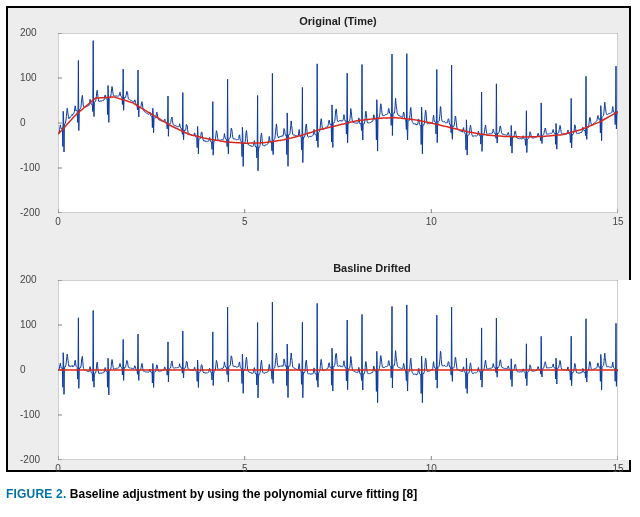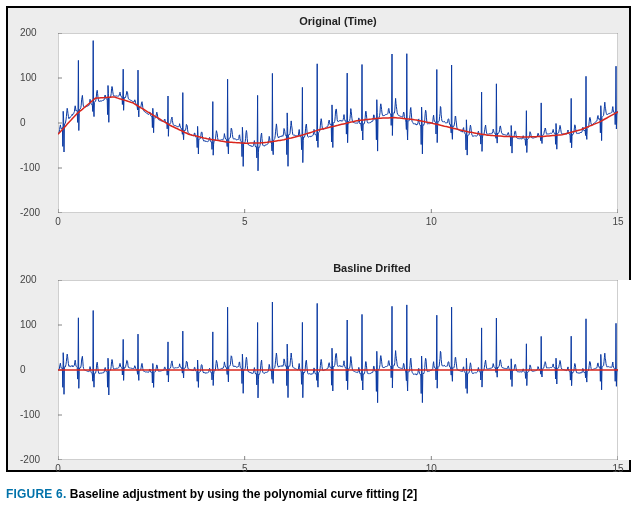--- a/index.html
+++ b/index.html
@@ -108,15 +108,15 @@
       <div class="ytick" style="left: -38px; top: 45px;">100</div>
       <div class="ytick" style="left: -38px; top: 0px;">200</div>
       <div class="xtick" style="left: 0px; top: 184px;">0</div>
       <div class="xtick" style="left: 186.667px; top: 184px;">5</div>
       <div class="xtick" style="left: 373.333px; top: 184px;">10</div>
       <div class="xtick" style="left: 560px; top: 184px;">15</div>
     </div>
 </div>
 
 <div class="caption-row">
-  <span class="caption-lead">FIGURE 6.</span>
-  <span class="caption-text"> Baseline adjustment by using the polynomial curve fitting [2]</span>
+  <span class="caption-lead">FIGURE 2.</span>
+  <span class="caption-text"> Baseline adjustment by using the polynomial curve fitting [8]</span>
 </div>
 
 </body></html>

